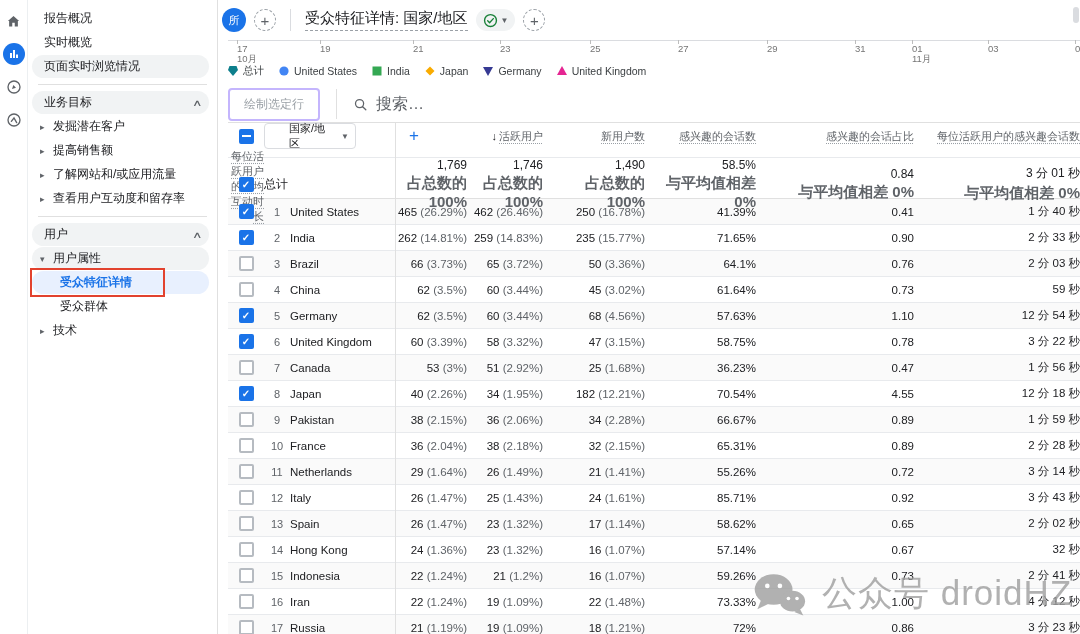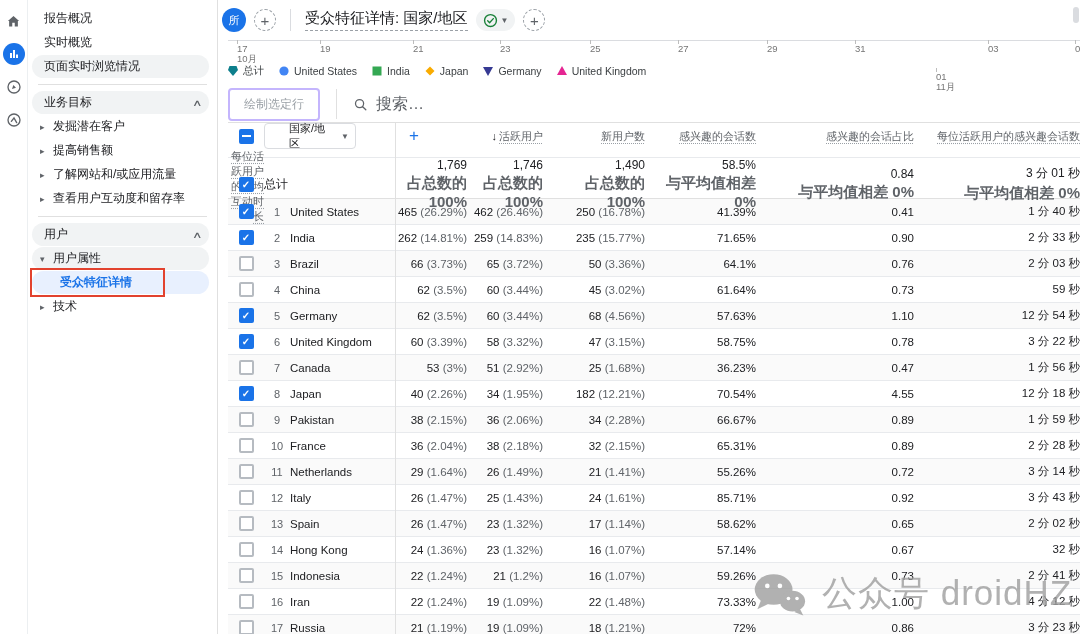--- a/index.html
+++ b/index.html
@@ -157,20 +157,23 @@
         <span class="chev">∧</span>
       </div>
       <div class="sitem bg">
         <span class="arr">▾</span>
         <span class="slabel">用户属性</span>
       </div>
       <div class="sitem sub sel">
         <span class="slabel">受众特征详情</span>
         <span class="anno"></span>
       </div>
+      <div class="sitem sub">
+        <span class="slabel">受众群体</span>
+      </div>
       <div class="sitem">
         <span class="arr">▸</span>
         <span class="slabel">技术</span>
       </div>
     </nav>
 
   <div class="main">
 
     <header class="topbar">
       <div class="acct-badge">所</div>
@@ -208,21 +211,21 @@
         </div>
         <div class="tick" style="left: 450px;">
           <span class="tl">27</span>
         </div>
         <div class="tick" style="left: 539px;">
           <span class="tl">29</span>
         </div>
         <div class="tick" style="left: 627px;">
           <span class="tl">31</span>
         </div>
-        <div class="tick" style="left: 708px; margin-top: 28px;">
+        <div class="tick" style="left: 684px;">
           <span class="tl">01</span>
           <span class="ts">11月</span>
         </div>
         <div class="tick" style="left: 760px;">
           <span class="tl">03</span>
         </div>
         <div class="tick" style="left: 847px;">
           <span class="tl">05</span>
         </div>
       </div>

